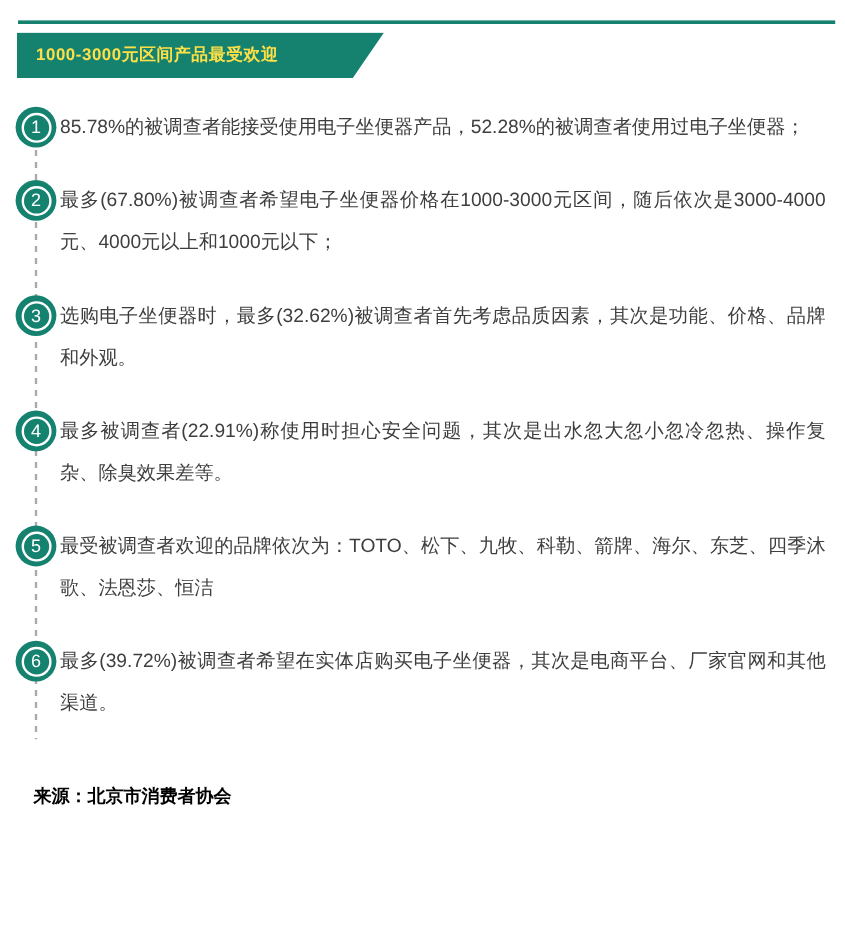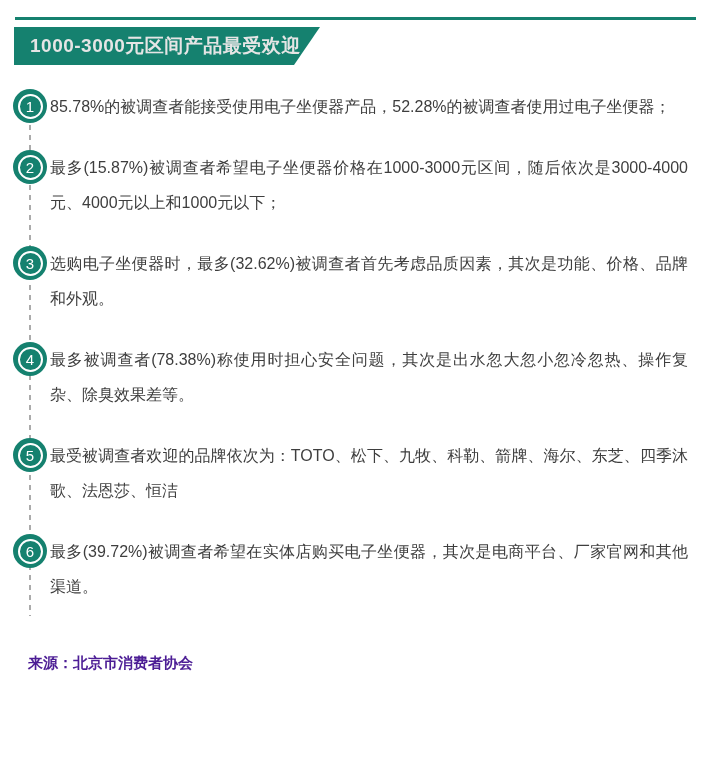--- a/index.html
+++ b/index.html
@@ -21,21 +21,21 @@
   
   .banner {
     margin-top: 7px; margin-left: 14px;
     width: 306px; height: 38px;
     background: #15816f;
     clip-path: polygon(0 0, 100% 0, calc(100% - 26px) 100%, 0 100%);
     display: flex; align-items: center;
     padding-left: 16px; padding-right: 34px;
   }
   .banner-title {
-    color: #e5e5e5; font-size: 19px; font-weight: bold;
+    color: #fde047; font-size: 14px; font-weight: bold;
     letter-spacing: 0.5px; white-space: nowrap;
   }
 
   
   .intro-box {
     margin: 3px 12px 0 15px;
     background: #f5f5f5;
     padding: 18px 16px 16px 14px;
   }
   .intro-text {
@@ -72,21 +72,21 @@
   .item-text {
     flex: 1;
     font-size: 16px; line-height: 35px; color: #3e3e3e;
     padding-right: 16px;
     text-align: justify;
   }
 
   
   .footer-source {
     margin-left: 28px; margin-top: 26px;
-    font-size: 15px; font-weight: bold; color: #4c1d95;
+    font-size: 15px; font-weight: bold; color: #000000;
   }
 </style>
 </head>
 <body>
 
 <div class="page">
 
   <div class="top-rule"></div>
 
   <div class="banner">
@@ -105,39 +105,39 @@
       </div>
       <p class="item-text">85.78%的被调查者能接受使用电子坐便器产品，52.28%的被调查者使用过电子坐便器；</p>
     </div>
 
     <div class="item">
       <div class="item-marker">
         <div class="num-circle">
           <div class="num-inner">2</div>
         </div>
       </div>
-      <p class="item-text">最多(15.87%)被调查者希望电子坐便器价格在1000-3000元区间，随后依次是3000-4000元、4000元以上和1000元以下；</p>
+      <p class="item-text">最多(67.80%)被调查者希望电子坐便器价格在1000-3000元区间，随后依次是3000-4000元、4000元以上和1000元以下；</p>
     </div>
 
     <div class="item">
       <div class="item-marker">
         <div class="num-circle">
           <div class="num-inner">3</div>
         </div>
       </div>
       <p class="item-text">选购电子坐便器时，最多(32.62%)被调查者首先考虑品质因素，其次是功能、价格、品牌和外观。</p>
     </div>
 
     <div class="item">
       <div class="item-marker">
         <div class="num-circle">
           <div class="num-inner">4</div>
         </div>
       </div>
-      <p class="item-text">最多被调查者(78.38%)称使用时担心安全问题，其次是出水忽大忽小忽冷忽热、操作复杂、除臭效果差等。</p>
+      <p class="item-text">最多被调查者(22.91%)称使用时担心安全问题，其次是出水忽大忽小忽冷忽热、操作复杂、除臭效果差等。</p>
     </div>
 
     <div class="item">
       <div class="item-marker">
         <div class="num-circle">
           <div class="num-inner">5</div>
         </div>
       </div>
       <p class="item-text">最受被调查者欢迎的品牌依次为：TOTO、松下、九牧、科勒、箭牌、海尔、东芝、四季沐歌、法恩莎、恒洁</p>
     </div>

